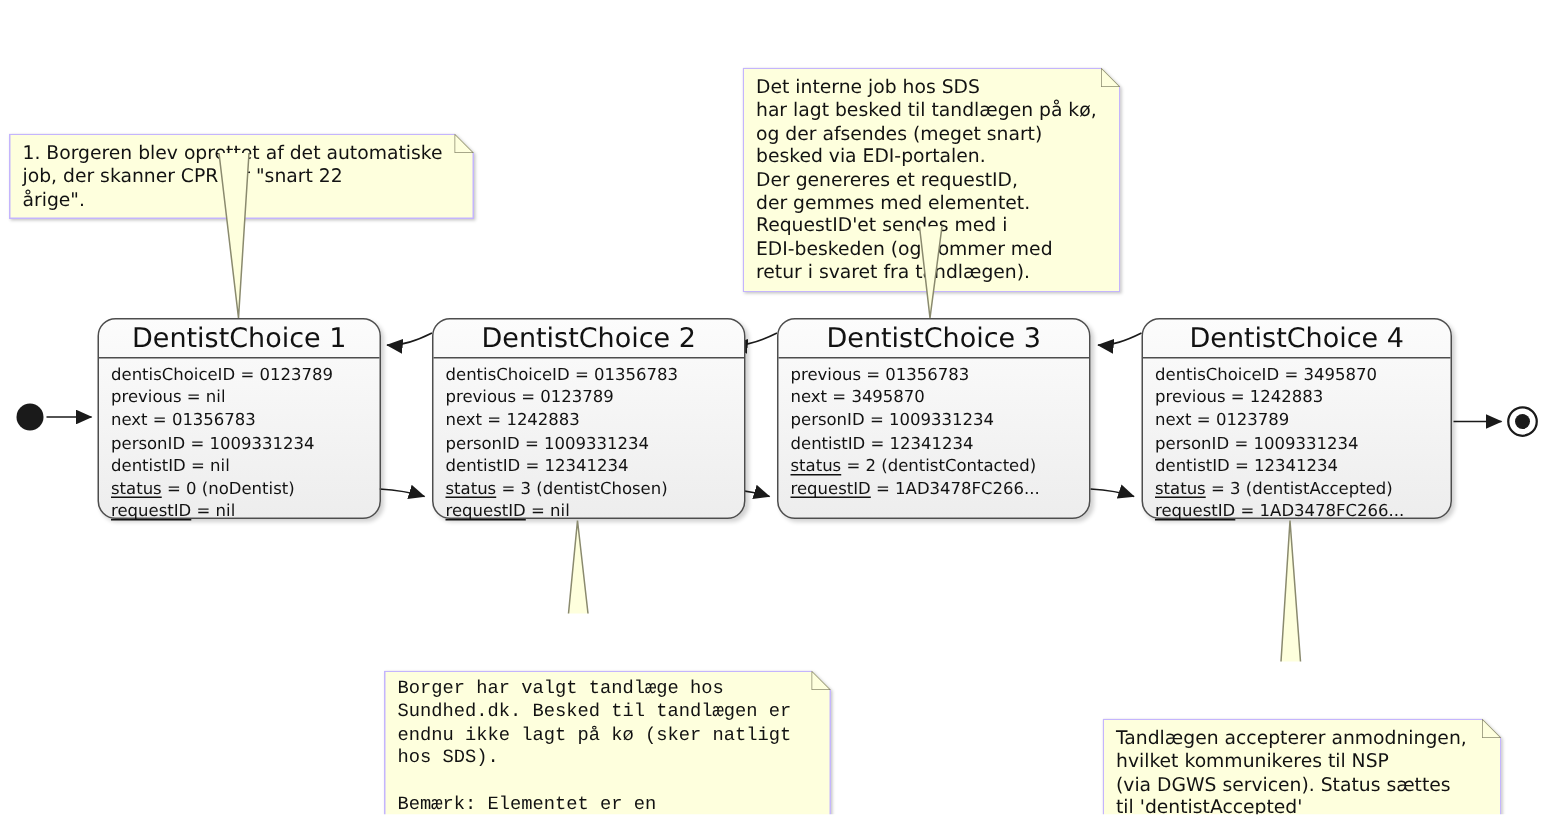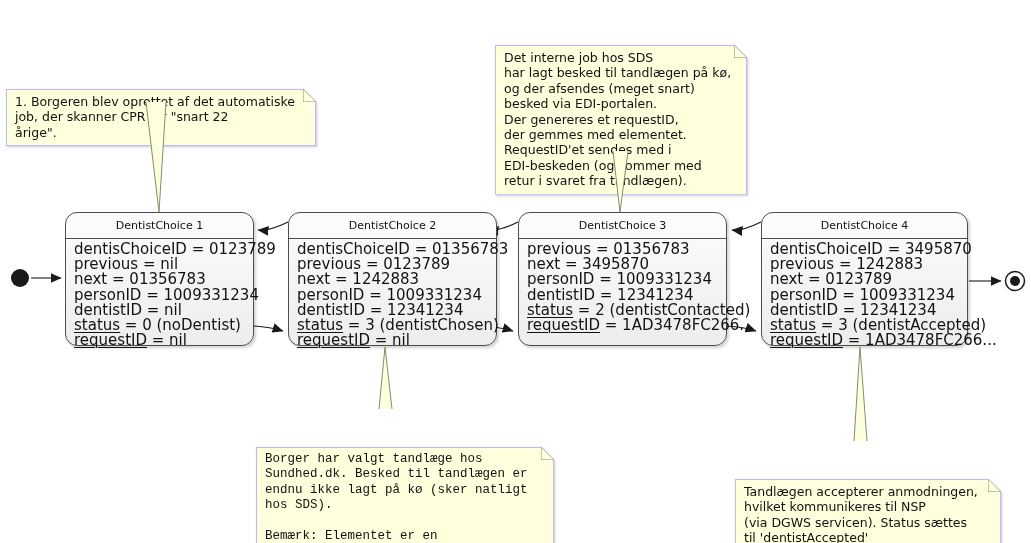--- a/index.html
+++ b/index.html
@@ -10,23 +10,23 @@
   svg.layer{position:absolute;left:0;top:0;}
   
   .state{
     position:absolute;height:134px;box-sizing:border-box;
     background:linear-gradient(180deg,#fcfcfc 0%,#ededed 100%);
     border:1px solid #4d4d4d;border-radius:12px;
     box-shadow:2px 2px 3px rgba(0,0,0,0.18);
   }
   .state-title{
     height:25px;line-height:25px;text-align:center;
-    font-size:11px;border-bottom:1px solid #4d4d4d;
+    font-size:18px;border-bottom:1px solid #4d4d4d;
   }
-  .state-body{padding:3px 24px 0 8px;font-size:15px;}
+  .state-body{padding:3px 24px 0 8px;font-size:11px;}
   .attr{line-height:15.2px;white-space:nowrap;}
   .attr .u{text-decoration:underline;text-underline-offset:2px;text-decoration-thickness:1px;}
   
   .note-wrap{position:absolute;filter:drop-shadow(1.5px 1.5px 1px rgba(0,0,0,0.22));}
   .note{
     position:relative;box-sizing:border-box;
     background:#FEFFDD;border:1px solid #c4b5fd;
     clip-path:polygon(0 0, calc(100% - 13px) 0, 100% 13px, 100% 100%, 0 100%);
     padding:4px 8px 5px 8px;font-size:12.5px;line-height:15.4px;margin-top:40px;
   }

